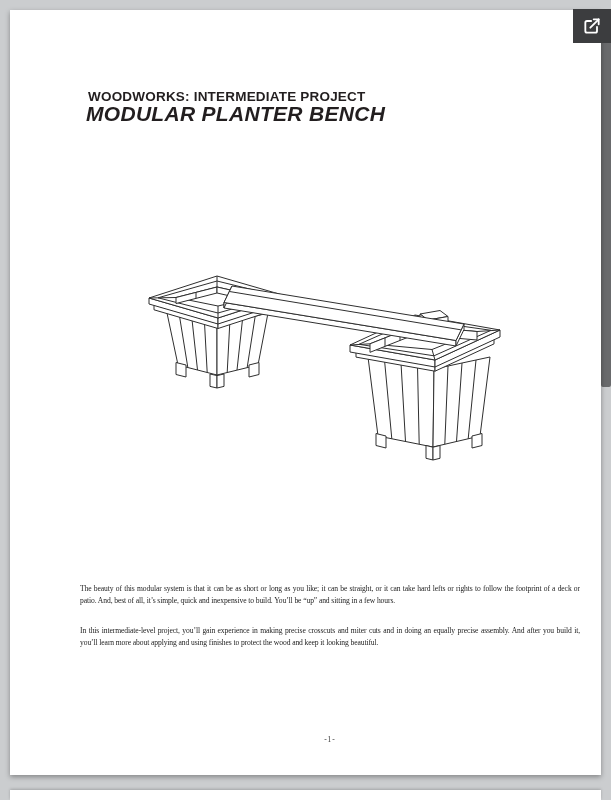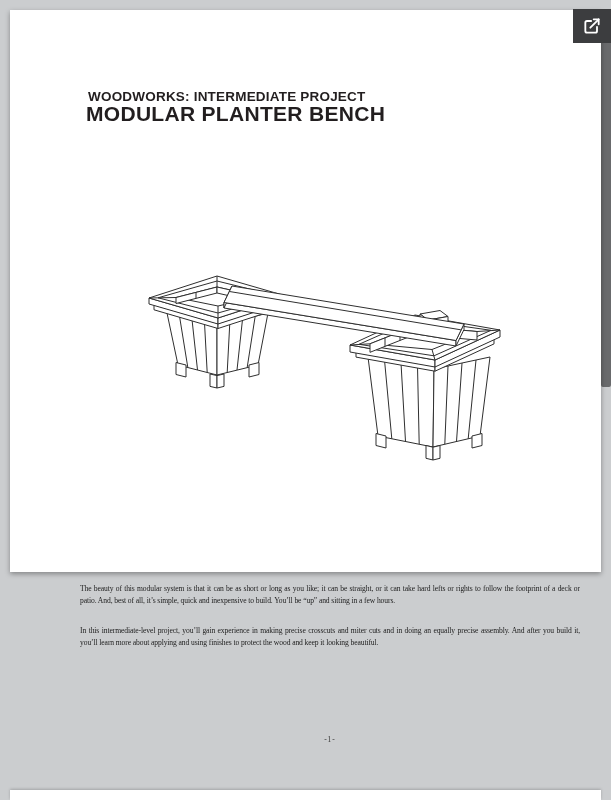--- a/index.html
+++ b/index.html
@@ -4,21 +4,21 @@
 <style>
   html,body{margin:0;padding:0;}
   body{
     width:611px;height:800px;overflow:hidden;
     background:#cbcdcf;
     font-family:"Liberation Sans",sans-serif;
     position:relative;
   }
   .viewer{position:absolute;inset:0;width:611px;height:800px;}
   .page{
-    position:absolute;left:10px;top:10px;width:591px;height:562px;
+    position:absolute;left:10px;top:10px;width:591px;height:765px;
     background:#ffffff;
     box-shadow:0 2px 5px rgba(0,0,0,.35);
   }
   .page2{
     position:absolute;left:10px;top:790px;width:591px;height:10px;
     background:#ffffff;
     box-shadow:0 -1px 3px rgba(0,0,0,.2);
   }
   .scroll-track{
     position:absolute;right:0;top:0;width:10px;height:800px;
@@ -35,21 +35,21 @@
     z-index:10;
   }
   .eyebrow{
     position:absolute;left:78px;top:79px;
     font-size:13.5px;font-weight:bold;color:#221e1f;
     letter-spacing:.2px;white-space:nowrap;
   }
   .title{
     position:absolute;left:76px;top:92px;
     font-size:21px;font-weight:bold;color:#221e1f;
-    letter-spacing:.3px;white-space:nowrap;
+    letter-spacing:.3px;white-space:nowrap;font-style:italic;
   }
   .illustration{
     position:absolute;left:110px;top:248px;width:400px;height:215px;
   }
   .bodytext{
     position:absolute;left:70px;width:500px;
     font-family:"Liberation Serif",serif;
     font-size:7.6px;line-height:12px;letter-spacing:-.1px;
     color:#1c1c1c;text-align:justify;
   }

